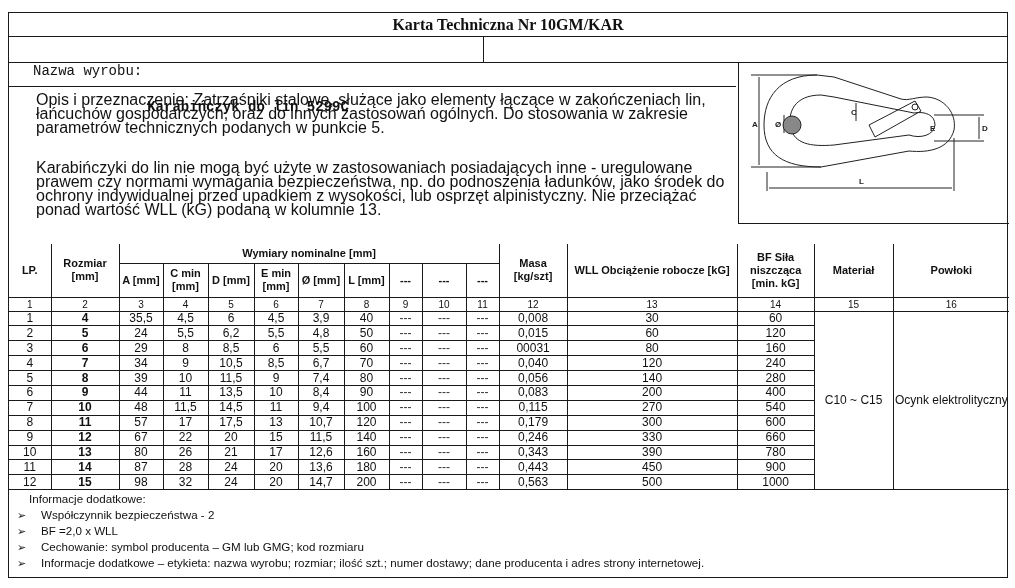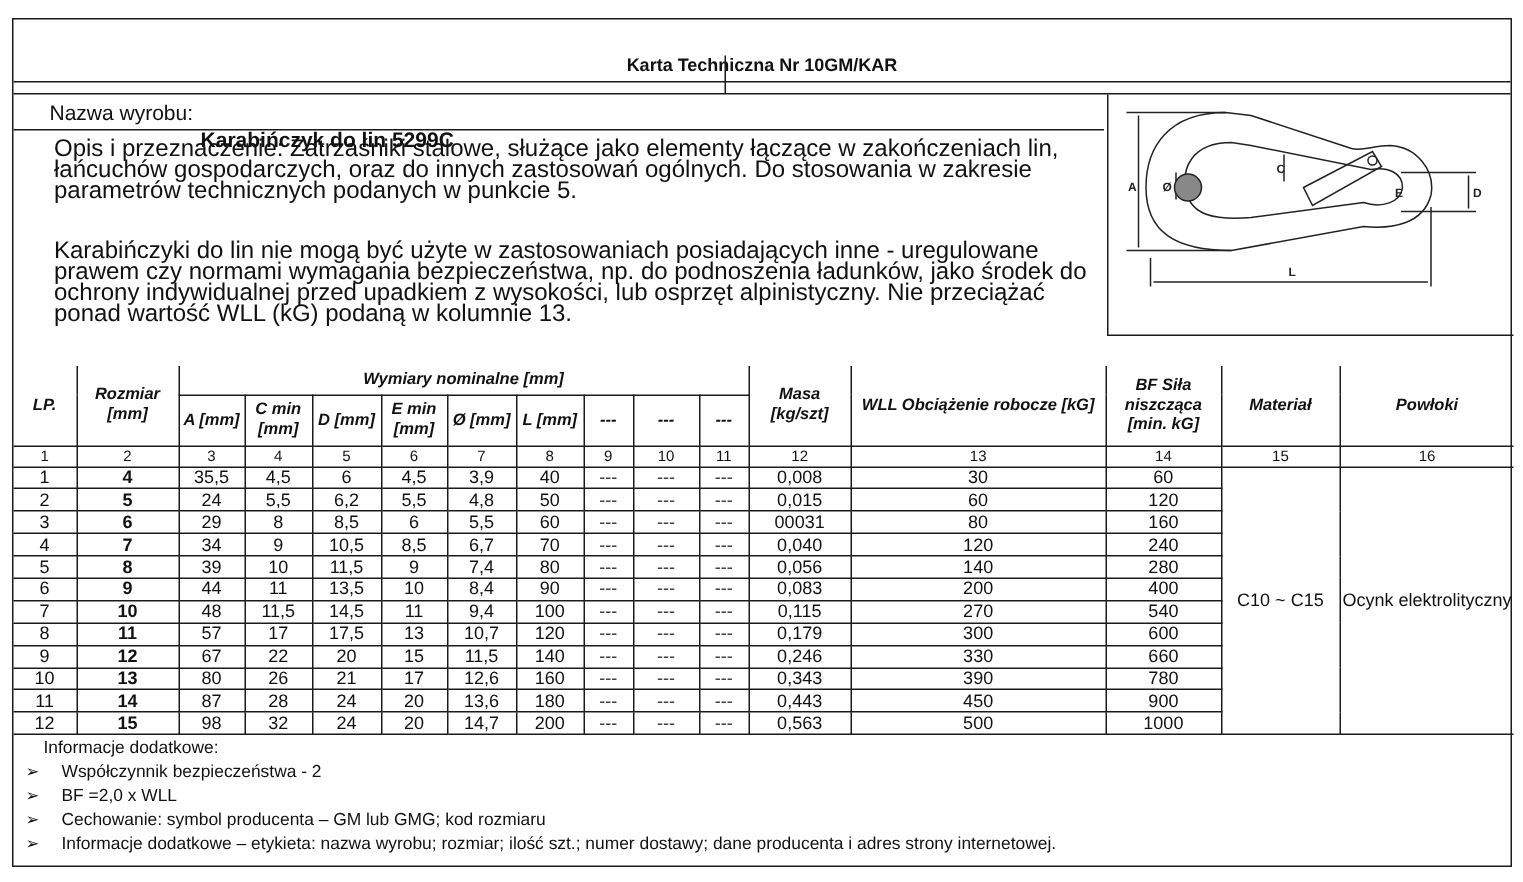--- a/index.html
+++ b/index.html
@@ -1,39 +1,39 @@
 <!DOCTYPE html>
 <html><head>
 <meta charset="utf-8">
 <style>
   html, body { margin:0; padding:0; background:#ffffff; }
   body { width:1015px; height:588px; position:relative; overflow:hidden;
          font-family:"Liberation Sans", sans-serif; color:#111; }
   .sheet { position:absolute; left:8px; top:12px; width:1000px; height:566px;
            border:1.5px solid #1a1a1a; box-sizing:border-box; }
   .row { position:absolute; left:0; right:0; border-bottom:1.5px solid #1a1a1a; box-sizing:border-box; }
-  .title-row { top:18px; height:24px; display:flex; align-items:center; justify-content:center;
-               font-weight:bold; font-size:12px; }
+  .title-row { top:0; height:24px; display:flex; align-items:center; justify-content:center;
+               font-weight:bold; font-size:16px;font-family:Liberation Serif, serif; }
   .blank-row { top:24px; height:26px; }
   .blank-row .split { position:absolute; left:474px; top:0; bottom:0; border-left:1px solid #1a1a1a; }
-  .name-row { top:50px; height:24px; right:271px; display:flex; align-items:center;
-              padding-left:24px; font-size:14px; }
+  .name-row { top:50px; height:24px; right:271px; display:flex; align-items:flex-start;
+              padding-left:24px; font-size:14px;font-family:Liberation Mono, monospace; }
   .name-row b { margin-left:5px;margin-top:36px; }
   .desc { position:absolute; left:0; top:74px; width:729px; height:137px;
           font-size:16px; line-height:14px; padding:6px 0 0 27px; box-sizing:border-box; }
   .desc p { margin:0 0 26px 0; }
   .figure { position:absolute; left:729px; top:50px; width:271px; height:161px;
             border-left:1.5px solid #1a1a1a; border-bottom:1.5px solid #1a1a1a; box-sizing:border-box; }
   .figure svg { position:absolute; left:0; top:0; }
   .param-label { position:absolute; left:0; right:0; top:211px; height:21px;
                  font-size:12px; padding-left:20px; line-height:21px; border-bottom:1.5px solid #1a1a1a; box-sizing:border-box;}
   table.spec { position:absolute; left:0; top:231px; width:1000px; border-collapse:collapse;
                table-layout:fixed; font-size:12px; }
   table.spec td, table.spec th { border:1px solid #1a1a1a; text-align:center; padding:0; overflow:hidden; }
-  table.spec th { font-weight:bold; font-size:11px; line-height:13px;font-style:italic; }
+  table.spec th { font-weight:bold; font-size:11px; line-height:13px; }
   table.spec tr.num td { font-size:10px; height:13px; }
   table.spec tr.data td { height:13.9px; font-size:12px; line-height:13px; }
   table.spec td.bold { font-weight:bold; }
   table.spec td.dash { font-size:9px; color:#333; }
   table.spec td.merged { font-size:11px; vertical-align:middle; }
   table.spec tr:first-child th { border-top:none; }
   table.spec tr > :first-child { border-left:none; }
   table.spec tr > :last-child { border-right:none; }
   .info { position:absolute; left:0; top:478px; width:990px; font-size:11.6px; line-height:16px; }
   .info .heading { padding-left:20px; }

